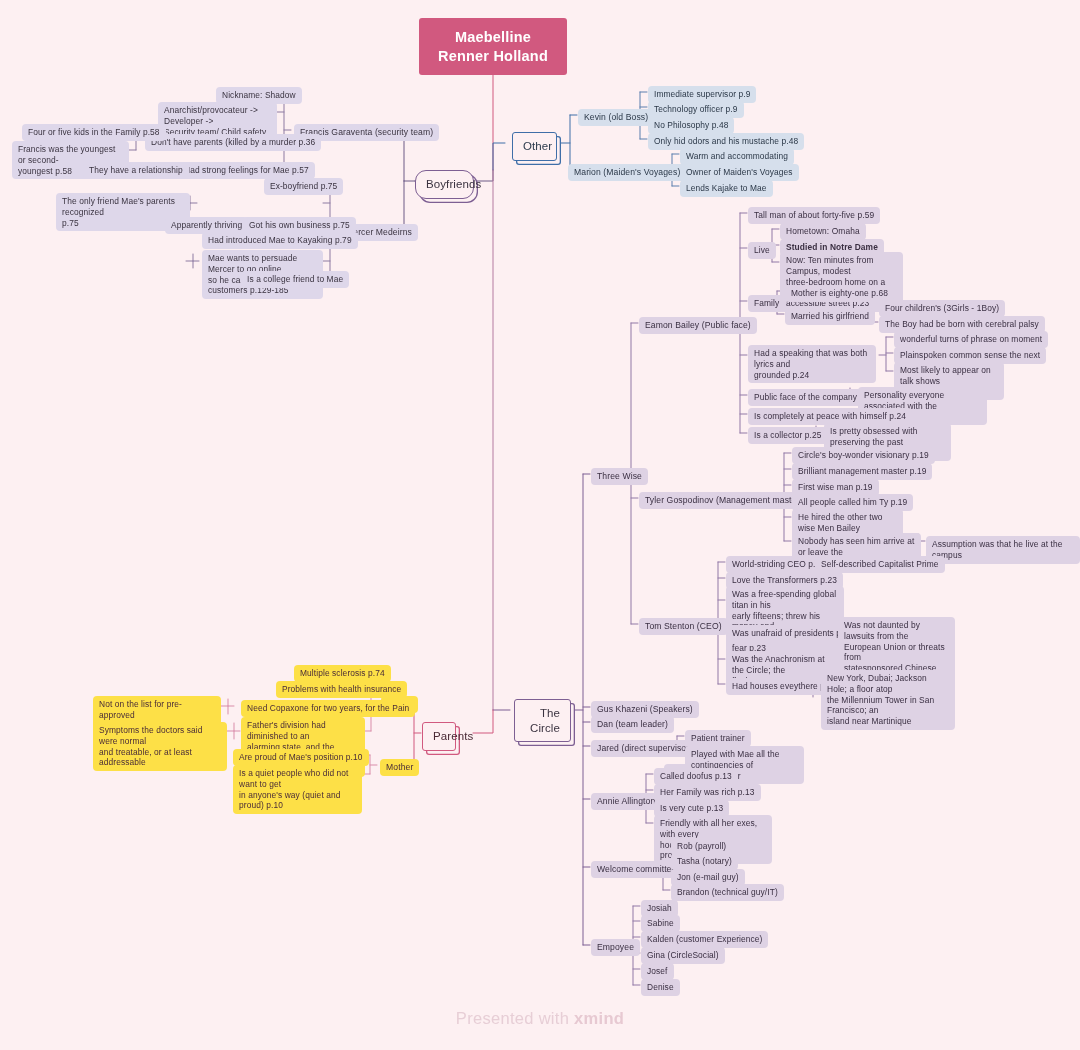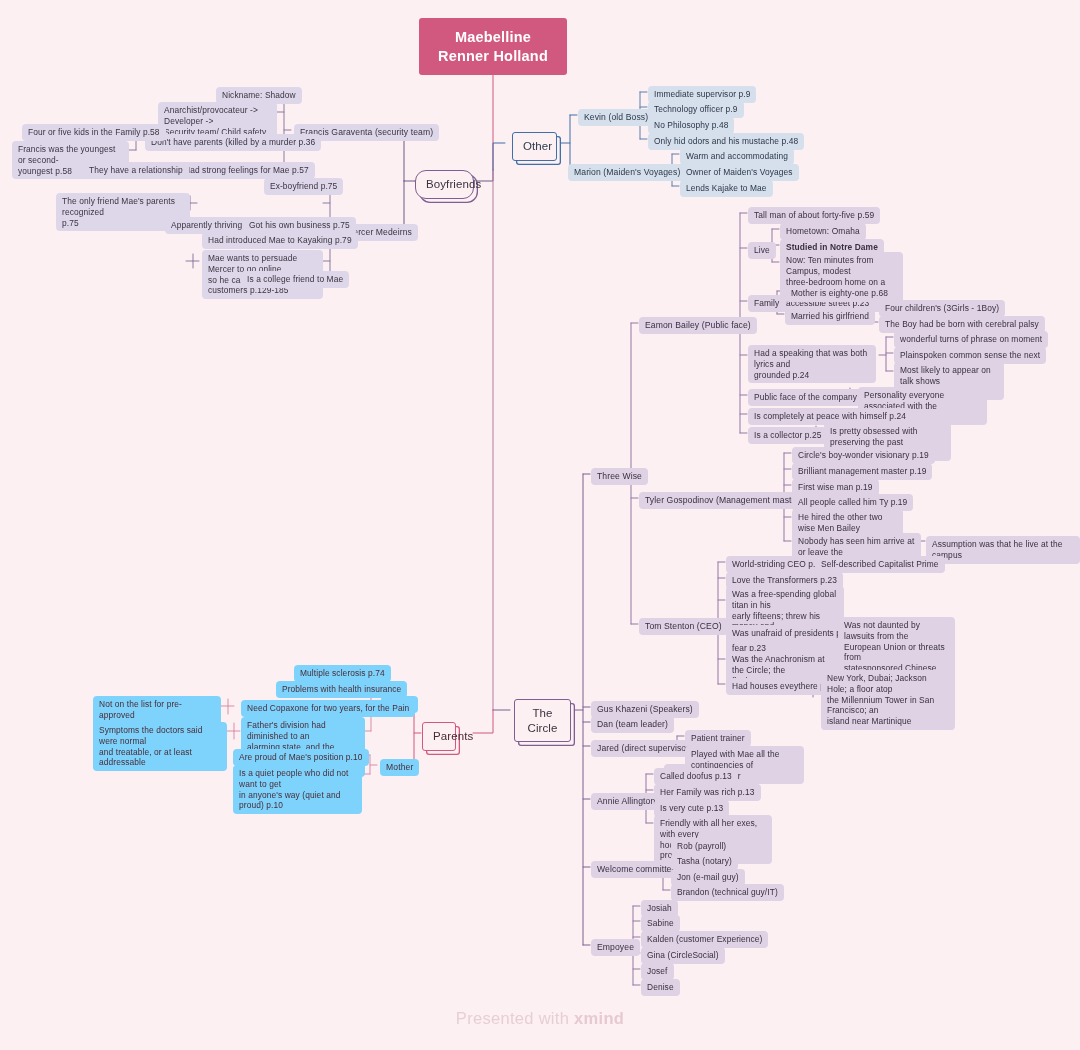--- a/index.html
+++ b/index.html
@@ -34,38 +34,38 @@
     padding:10px 12px;
     border-radius:3px;
     letter-spacing:.2px;
   }
 
   
   .main{
     background:#fdf0f2;
     font-size:11.5px;
     color:#3b3340;
-    text-align:center;
+    text-align:right;
     padding:6px 10px;
     border-radius:3px;
     border:1.3px solid #6d5b86;
     box-shadow:4px 4px 0 -1.3px #fdf0f2, 4px 4px 0 0 #6d5b86;
   }
   .main.blue{border-color:#3f6ea8;box-shadow:4px 4px 0 -1.3px #fdf0f2,4px 4px 0 0 #3f6ea8;color:#2d3b4d;}
   .main.pink{border-color:#d1597f;box-shadow:4px 4px 0 -1.3px #fdf0f2,4px 4px 0 0 #d1597f;color:#4a2a36;}
   .main.purple{border-color:#7d5f93;box-shadow:4px 4px 0 -1.3px #fdf0f2,4px 4px 0 0 #7d5f93;}
 
   
   .chip{
     font-size:8.4px;
     color:#3a3340;
     background:#ded7ea;
   }
   .chip.blue{background:#d6dfec;color:#2b3848;}
-  .chip.pink{background:#7dd3fc;color:#4a2c37;}
+  .chip.pink{background:#fde047;color:#4a2c37;}
   .chip.plum{background:#ded2e4;color:#3a2f42;}
 
   .chip.lvl2{font-size:8.6px;}
 
   .footer{
     position:absolute;left:0;right:0;bottom:22px;
     text-align:center;color:#e7ced6;font-size:16.5px;
     letter-spacing:.3px;
   }
   .footer b{font-weight:700;color:#e7c9d2;}

